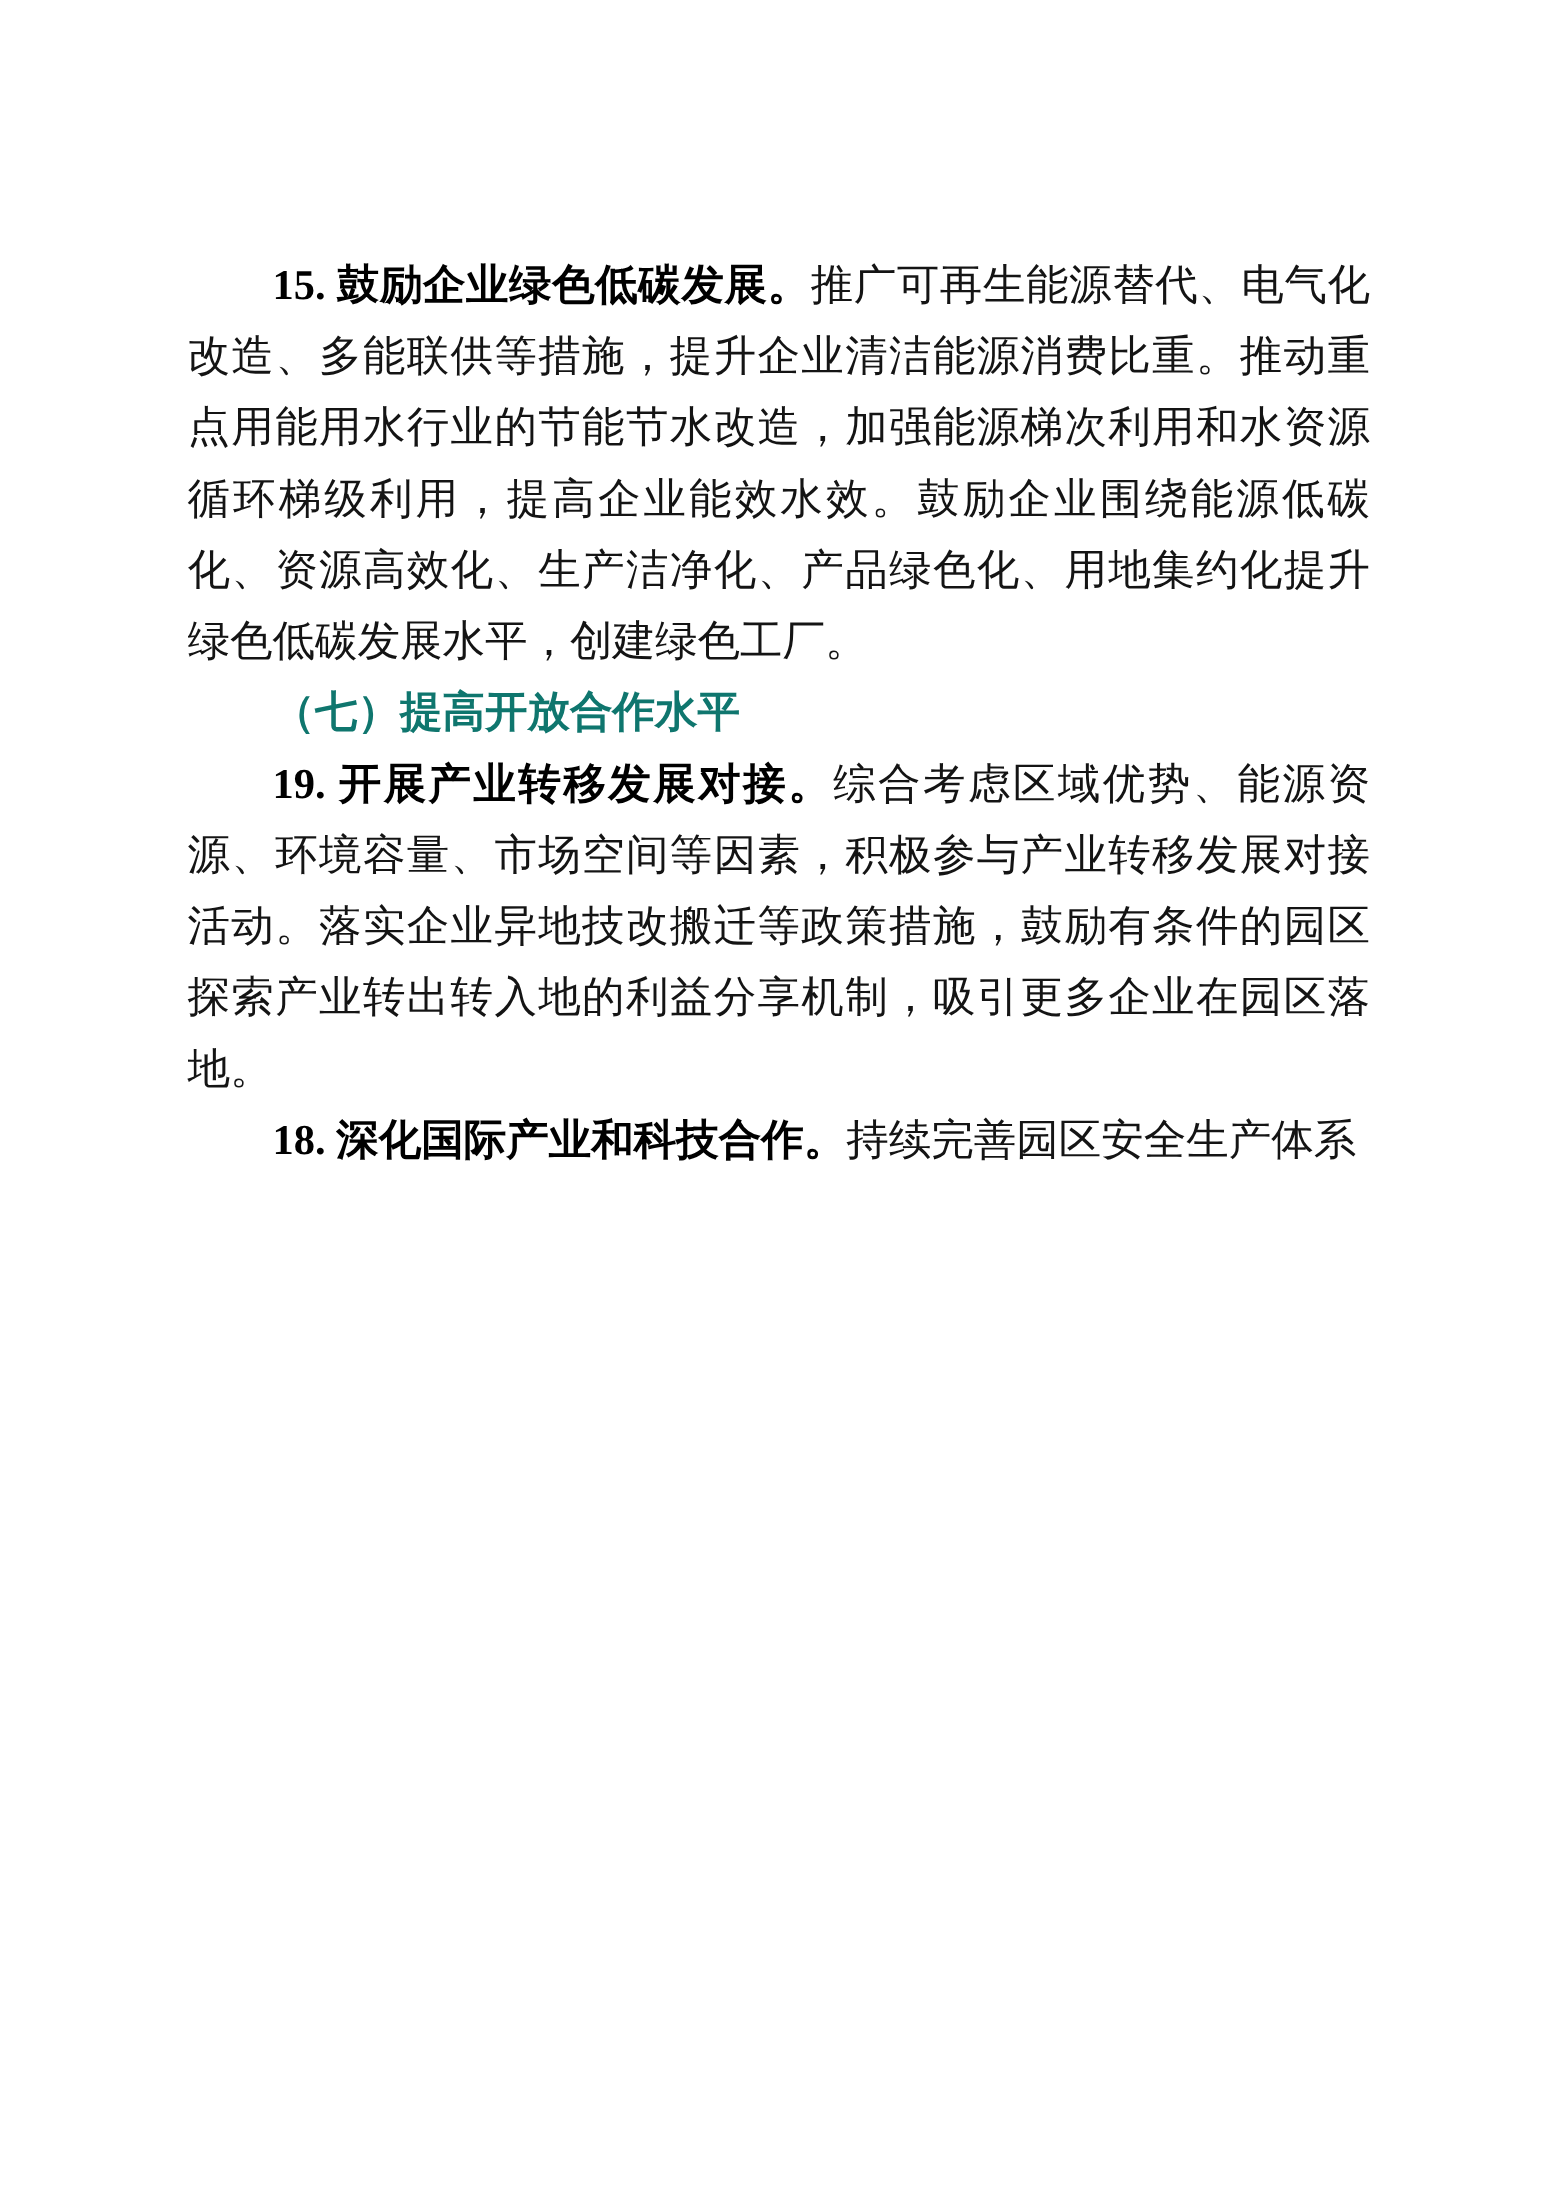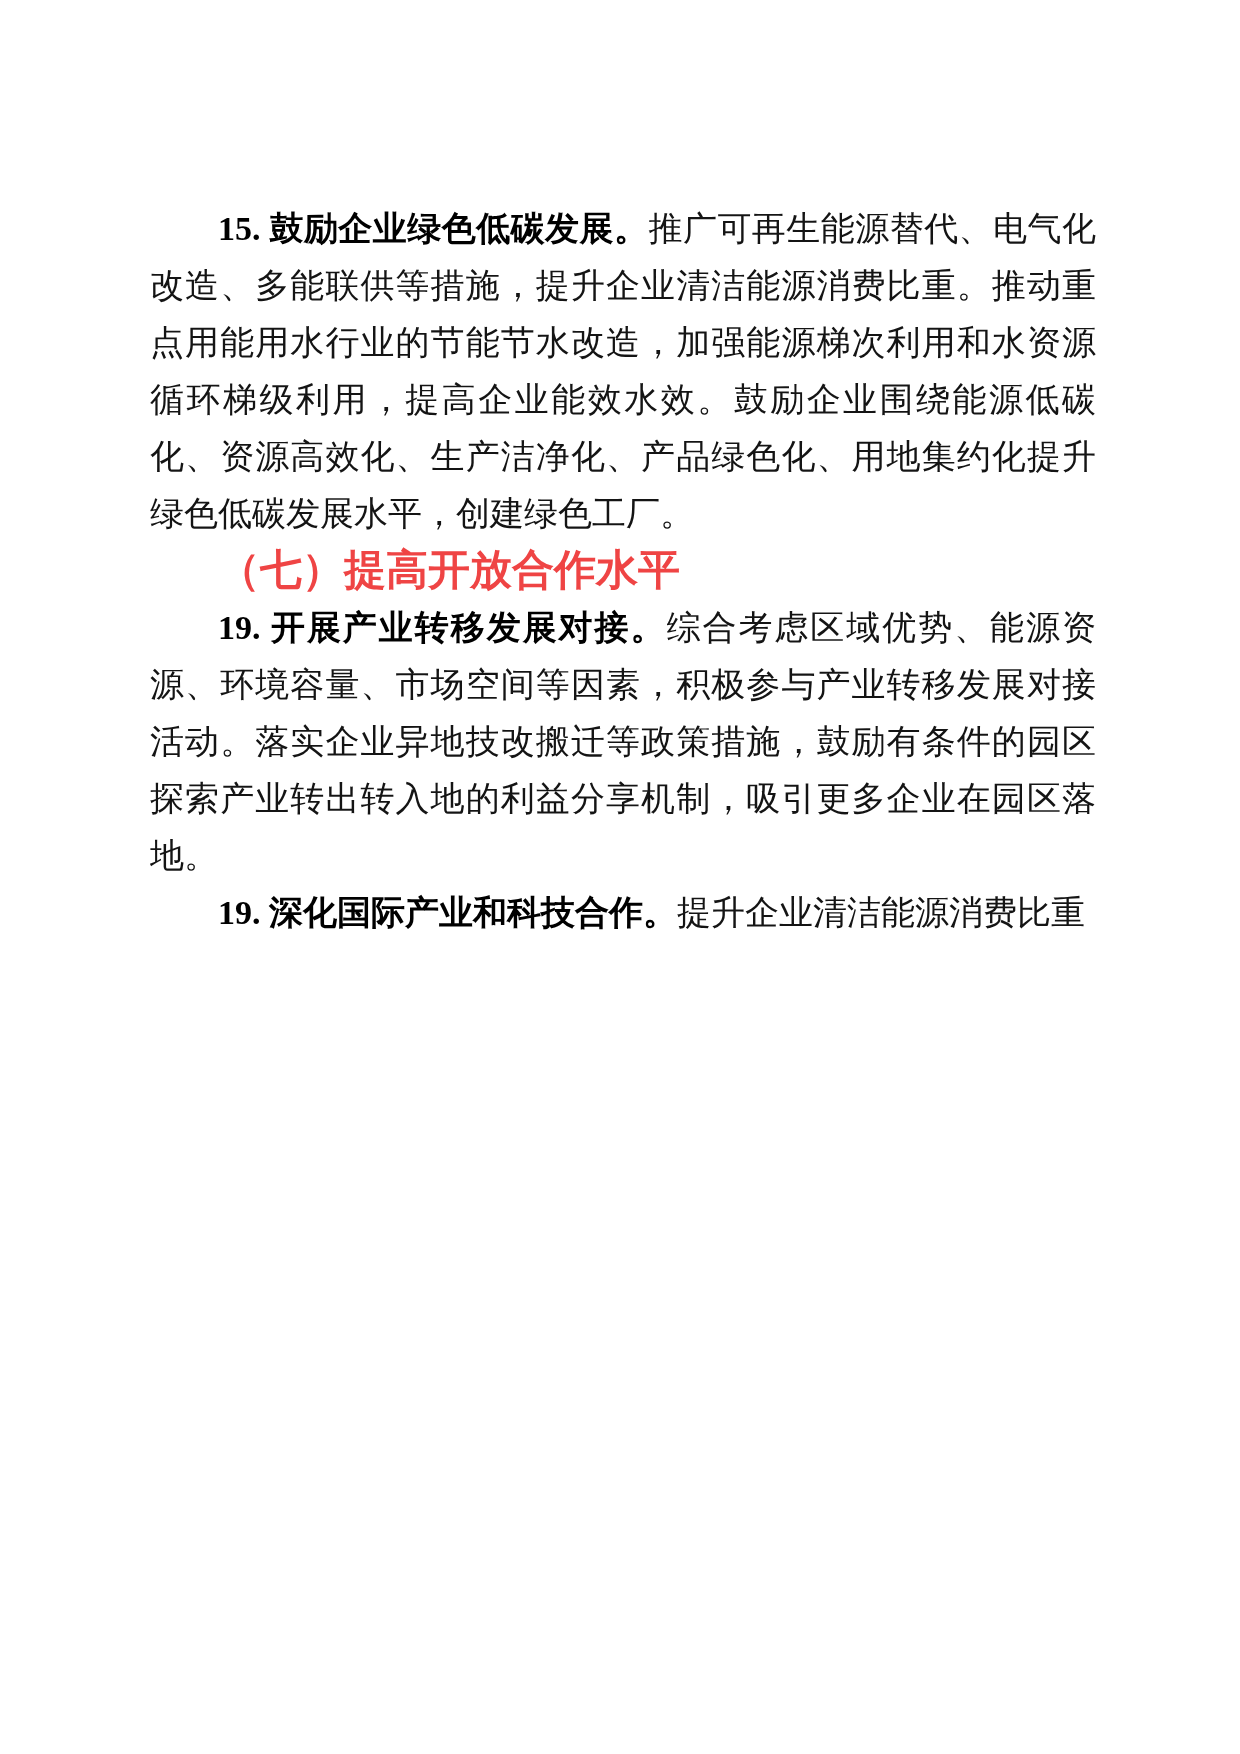--- a/index.html
+++ b/index.html
@@ -34,25 +34,25 @@
   }
   .para .lead {
     font-weight: 700;
     color: #000000;
   }
   .para .body {
     font-weight: 400;
   }
   .heading {
     margin: 0;
-    font-size: 42px;
+    font-size: 34px;
     line-height: 57px;
     text-indent: 68px;
     font-weight: 700;
-    color: #ef4444;
+    color: #0f766e;
     text-align: left;
   }
   .footer {
     position: absolute;
     left: 0;
     top: 1552px;
     width: 100%;
     text-align: center;
     font-size: 34px;
     line-height: 57px;
@@ -67,20 +67,20 @@
   <div class="content">
 
     <p class="para"><span class="lead">15. 鼓励企业绿色低碳发展。</span><span class="body">推广可再生能源替代、电气化改造、多能联供等措施，提升企业清洁能源消费比重。推动重点用能用水行业的节能节水改造，加强能源梯次利用和水资源循环梯级利用，提高企业能效水效。鼓励企业围绕能源低碳化、资源高效化、生产洁净化、产品绿色化、用地集约化提升绿色低碳发展水平，创建绿色工厂。</span></p>
 
 
     <p class="heading">（七）提高开放合作水平</p>
 
     <p class="para"><span class="lead">19. 开展产业转移发展对接。</span><span class="body">综合考虑区域优势、能源资源、环境容量、市场空间等因素，积极参与产业转移发展对接活动。落实企业异地技改搬迁等政策措施，鼓励有条件的园区探索产业转出转入地的利益分享机制，吸引更多企业在园区落地。</span></p>
 
 
-    <p class="para"><span class="lead">19. 深化国际产业和科技合作。</span><span class="body">提升企业清洁能源消费比重</span></p>
+    <p class="para"><span class="lead">18. 深化国际产业和科技合作。</span><span class="body">持续完善园区安全生产体系</span></p>
 
   </div>
 
   <div class="footer">
     <span>— 6 —</span>
   </div>
 </div>
 
 </body></html>

